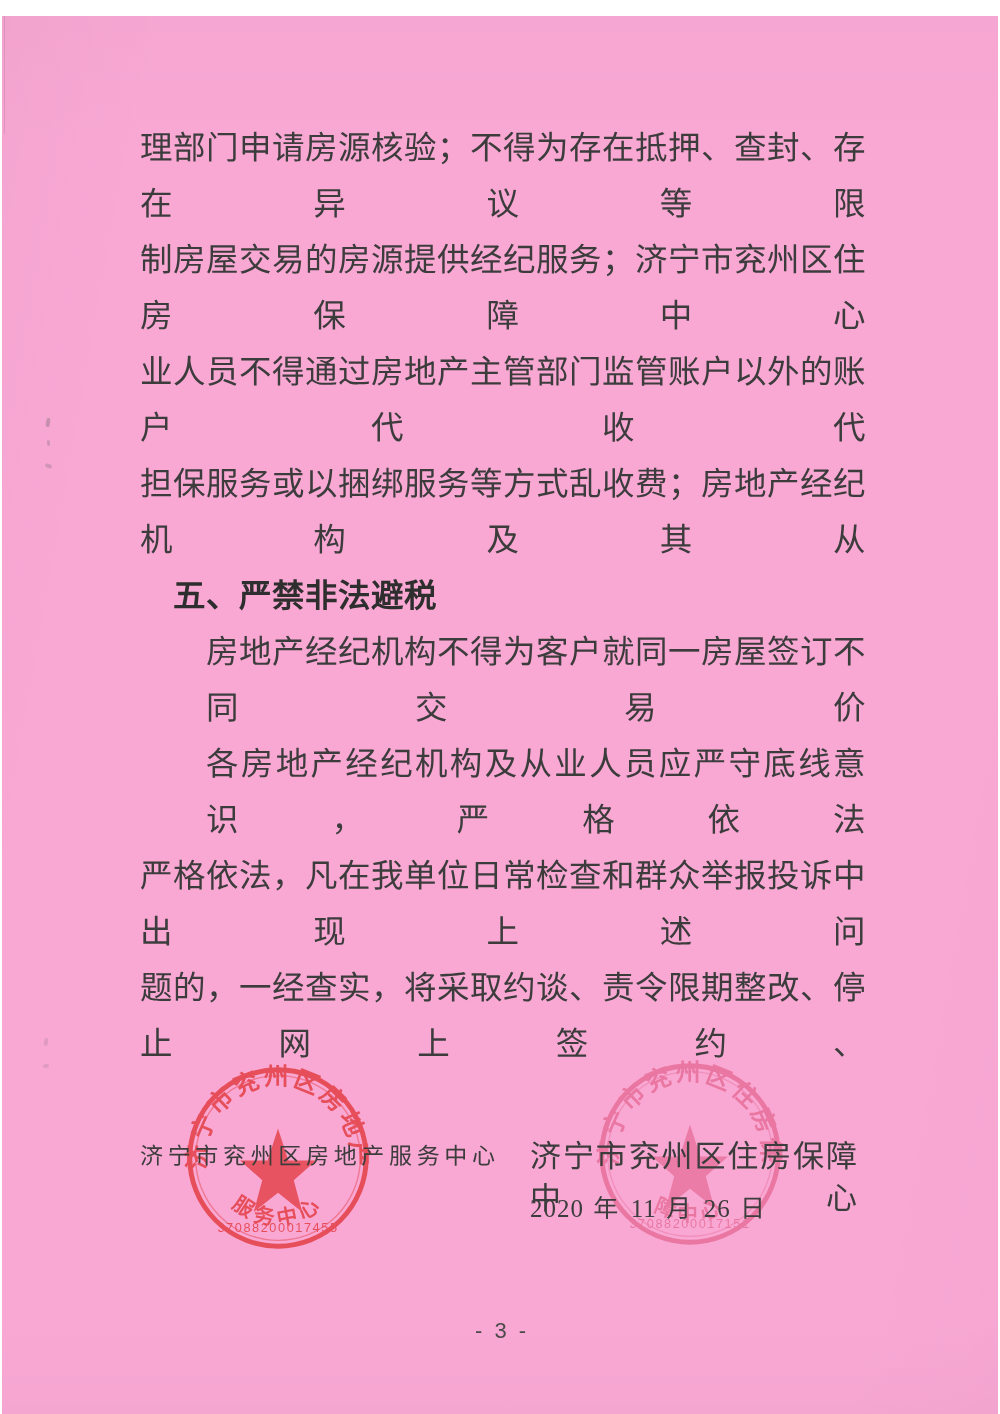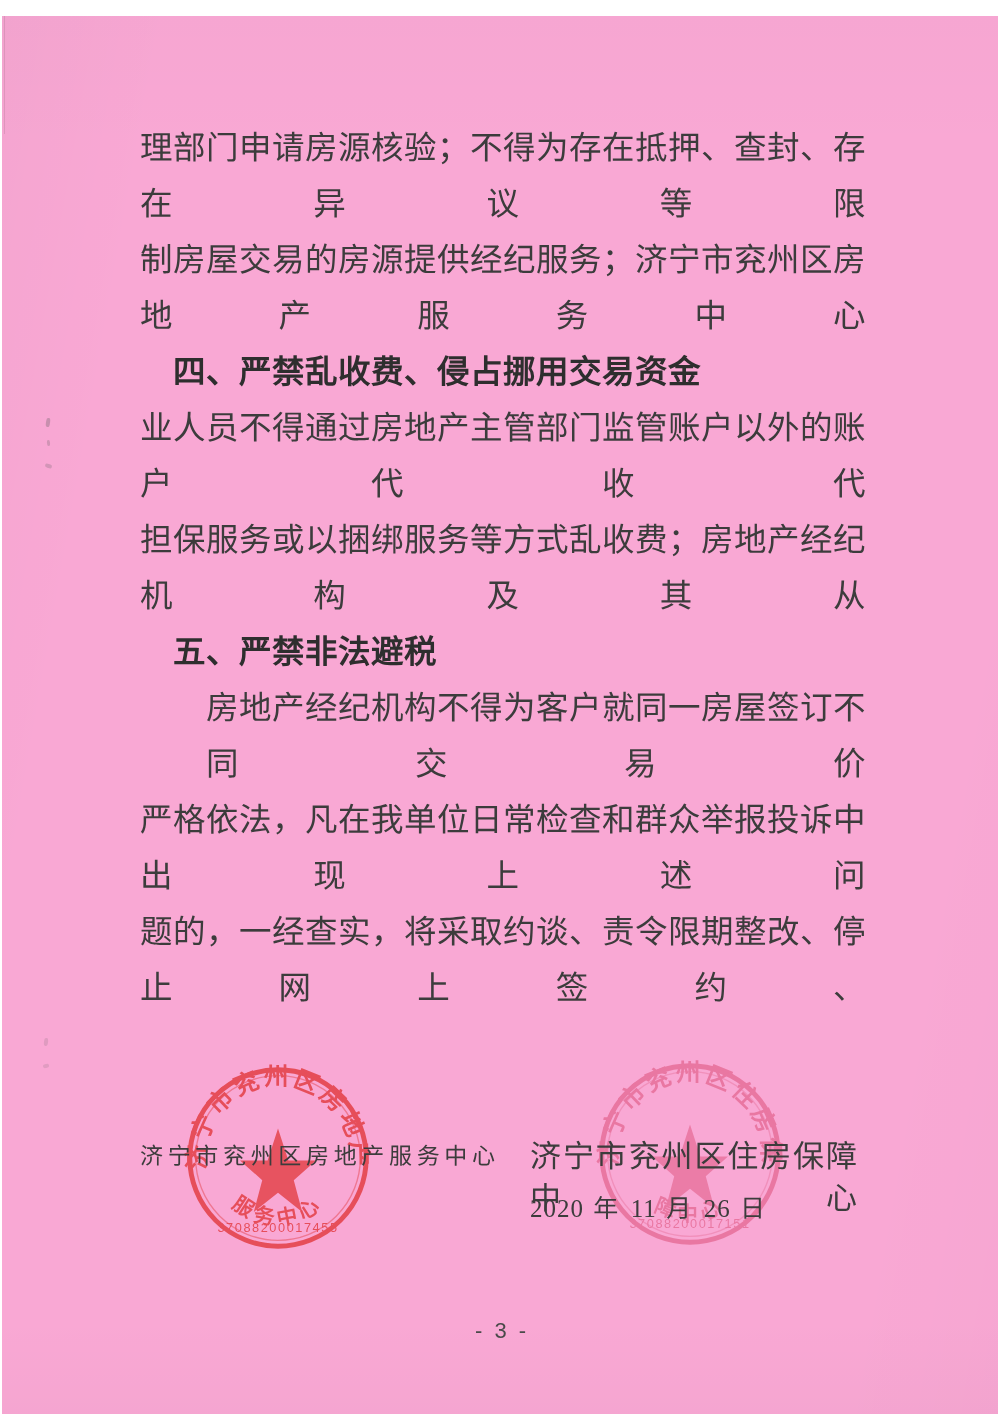--- a/index.html
+++ b/index.html
@@ -159,29 +159,29 @@
   <div class="edge-line"></div>
   <div class="smudge s1"></div>
   <div class="smudge s2"></div>
   <div class="smudge s3"></div>
   <div class="smudge s4"></div>
   <div class="smudge s5"></div>
 
   <div class="body-text">
 
     <div class="line justify">理部门申请房源核验；不得为存在抵押、查封、存在异议等限</div>
-    <div class="line justify">制房屋交易的房源提供经纪服务；济宁市兖州区房地产服务中心</div>
-
-    <div class="heading">四、严禁乱收费、侵占挪用交易资金</div>
+    <div class="line justify">制房屋交易的房源提供经纪服务；济宁市兖州区住房保障中心</div>
+
     <div class="line justify">业人员不得通过房地产主管部门监管账户以外的账户代收代</div>
     <div class="line justify">担保服务或以捆绑服务等方式乱收费；房地产经纪机构及其从</div>
 
     <div class="heading">五、严禁非法避税</div>
     <div class="line justify indent2">房地产经纪机构不得为客户就同一房屋签订不同交易价</div>
 
+    <div class="line justify indent2">各房地产经纪机构及从业人员应严守底线意识，严格依法</div>
     <div class="line justify">严格依法，凡在我单位日常检查和群众举报投诉中出现上述问</div>
     <div class="line justify">题的，一经查实，将采取约谈、责令限期整改、停止网上签约、</div>
 
   </div>
 
   <div class="seal seal-left">
     <svg viewBox="0 0 200 200" xmlns="http://www.w3.org/2000/svg">
       <defs>
         <path id="sealArcTopL" d="M 26,100 A 74,74 0 0 1 174,100"></path>
         <path id="sealArcBotL" d="M 32,100 A 68,68 0 0 0 168,100"></path>

